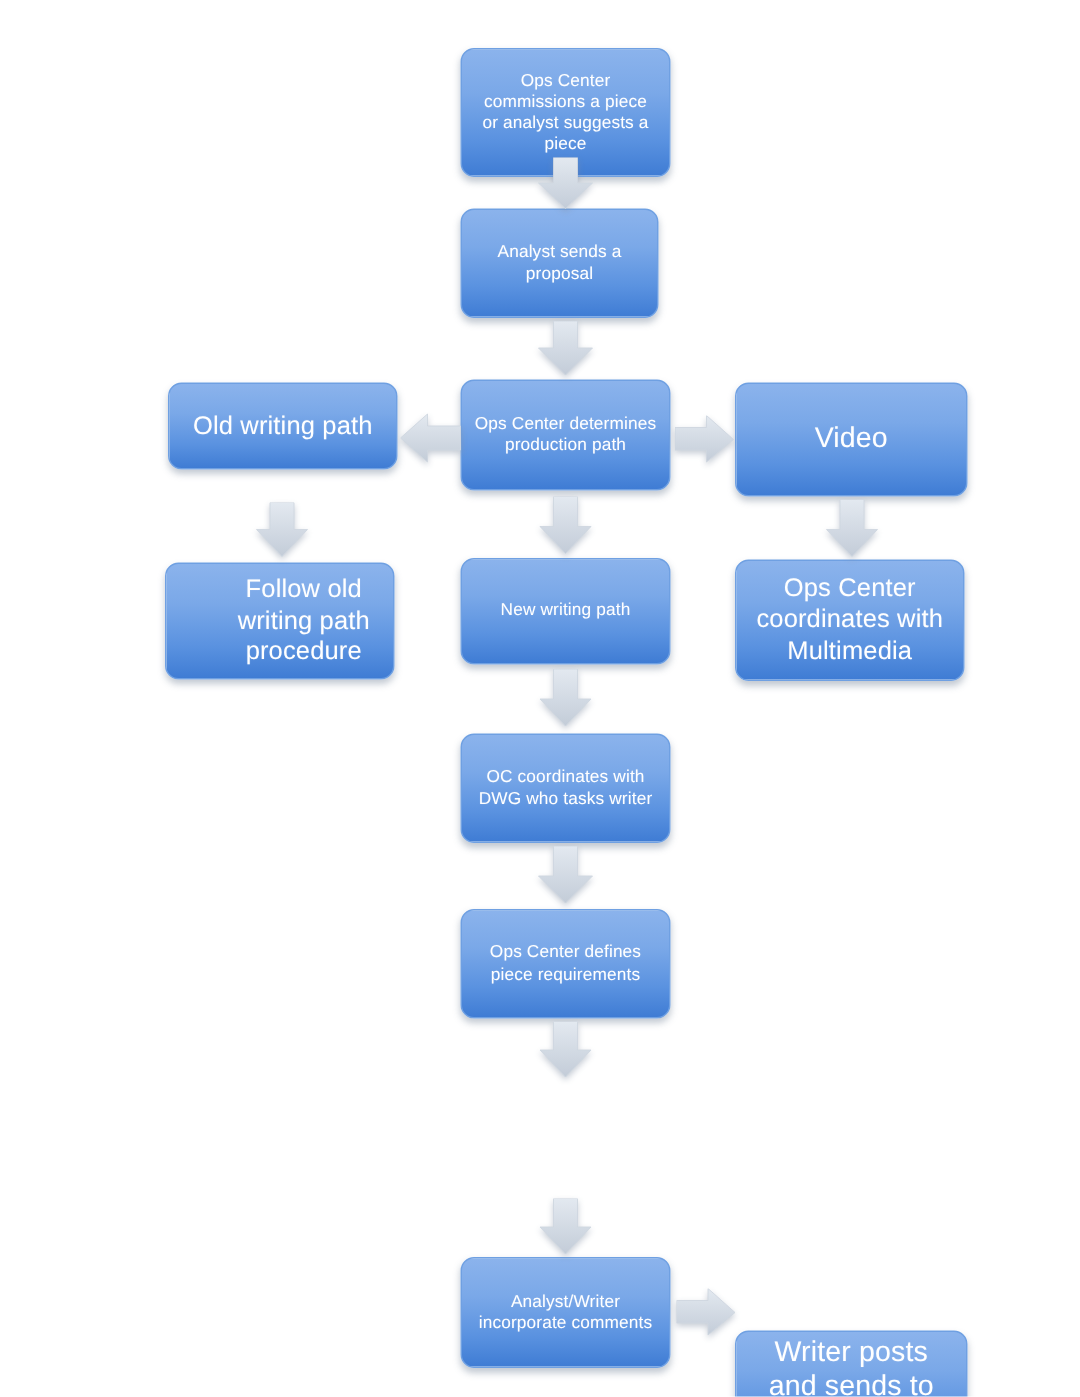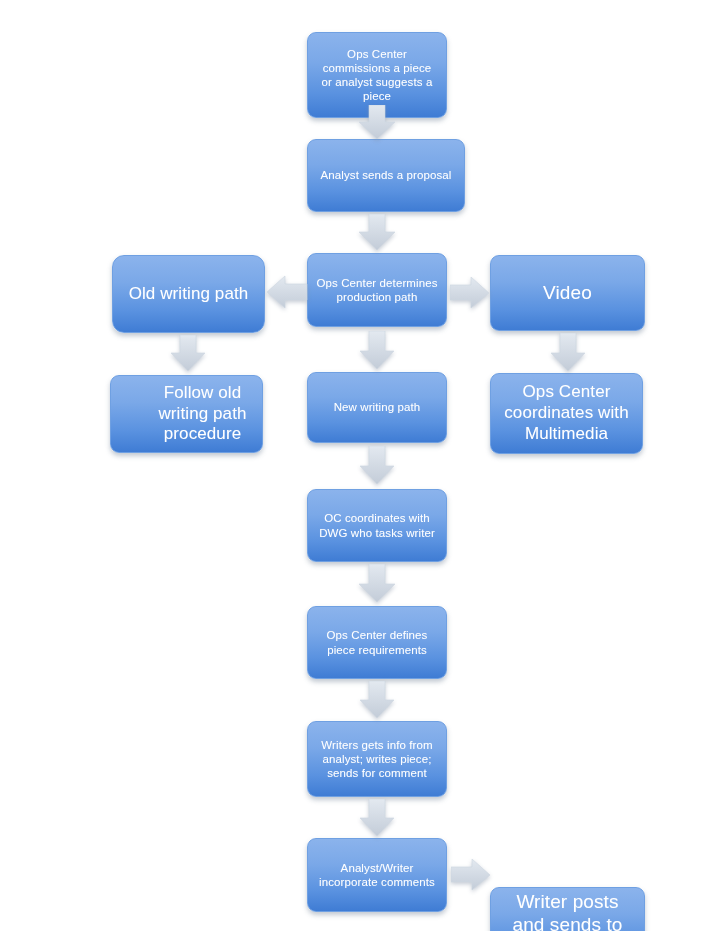--- a/index.html
+++ b/index.html
@@ -54,29 +54,29 @@
 </style>
 </head>
 <body>
 
 <div id="canvas">
 
   <div class="node small" style="left:307px; top:17px; width:140px; height:86px;margin-top:15px;">
     <span class="label">Ops Center commissions a piece or analyst suggests a piece</span>
   </div>
 
-  <div class="node small" style="left:307px; top:139px; width:158px; height:73px;">
+  <div class="node small" style="left:307px; top:139px; width:132px; height:73px;">
     <span class="label">Analyst sends a proposal</span>
   </div>
 
   <div class="node small" style="left:307px; top:253px; width:140px; height:74px;">
     <span class="label">Ops Center determines production path</span>
   </div>
 
-  <div class="node medium" style="left:112px; top:255px; width:153px; height:78px;border-radius:12px;">
+  <div class="node medium" style="left:112px; top:255px; width:153px; height:58px;">
     <span class="label">Old writing path</span>
   </div>
 
   <div class="node large" style="left:490px; top:255px; width:155px; height:76px;">
     <span class="label">Video</span>
   </div>
 
   <div class="node medium" style="left:110px; top:375px; width:153px; height:78px;padding-left:40px;">
     <span class="label">Follow old writing path procedure</span>
   </div>
@@ -90,23 +90,20 @@
   </div>
 
   <div class="node small" style="left:307px; top:489px; width:140px; height:73px;">
     <span class="label">OC coordinates with DWG who tasks writer</span>
   </div>
 
   <div class="node small" style="left:307px; top:606px; width:140px; height:73px;">
     <span class="label">Ops Center defines piece requirements</span>
   </div>
 
-  <div class="node small" style="left:307px; top:721px; width:140px; height:76px;">
-    <span class="label">Writers gets info from analyst; writes piece; sends for comment</span>
-  </div>
 
   <div class="node small" style="left:307px; top:838px; width:140px; height:74px;">
     <span class="label">Analyst/Writer incorporate comments</span>
   </div>
 
   <div class="node large" style="left:490px; top:887px; width:155px; height:76px;">
     <span class="label">Writer posts and sends to CE</span>
   </div>
 
   <div class="arrow" style="left:358px; top:105px; width:38px; height:36px;">

